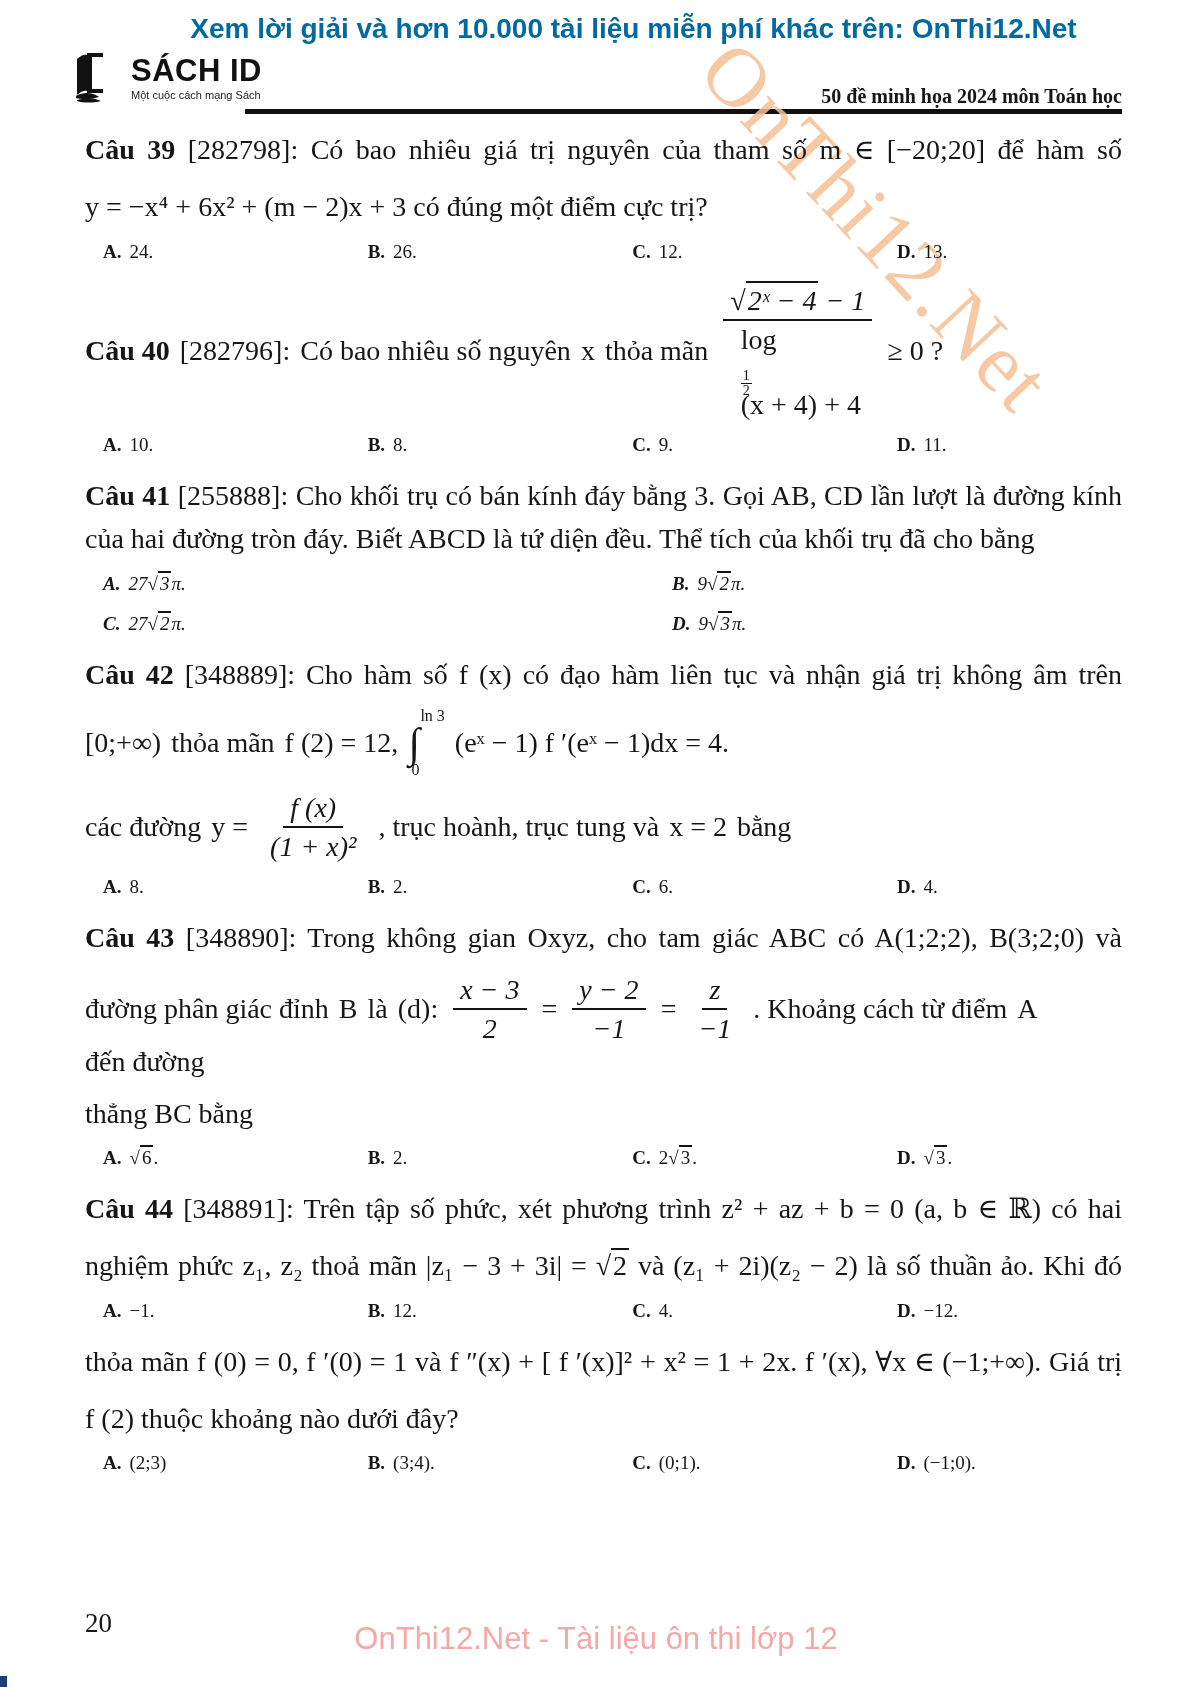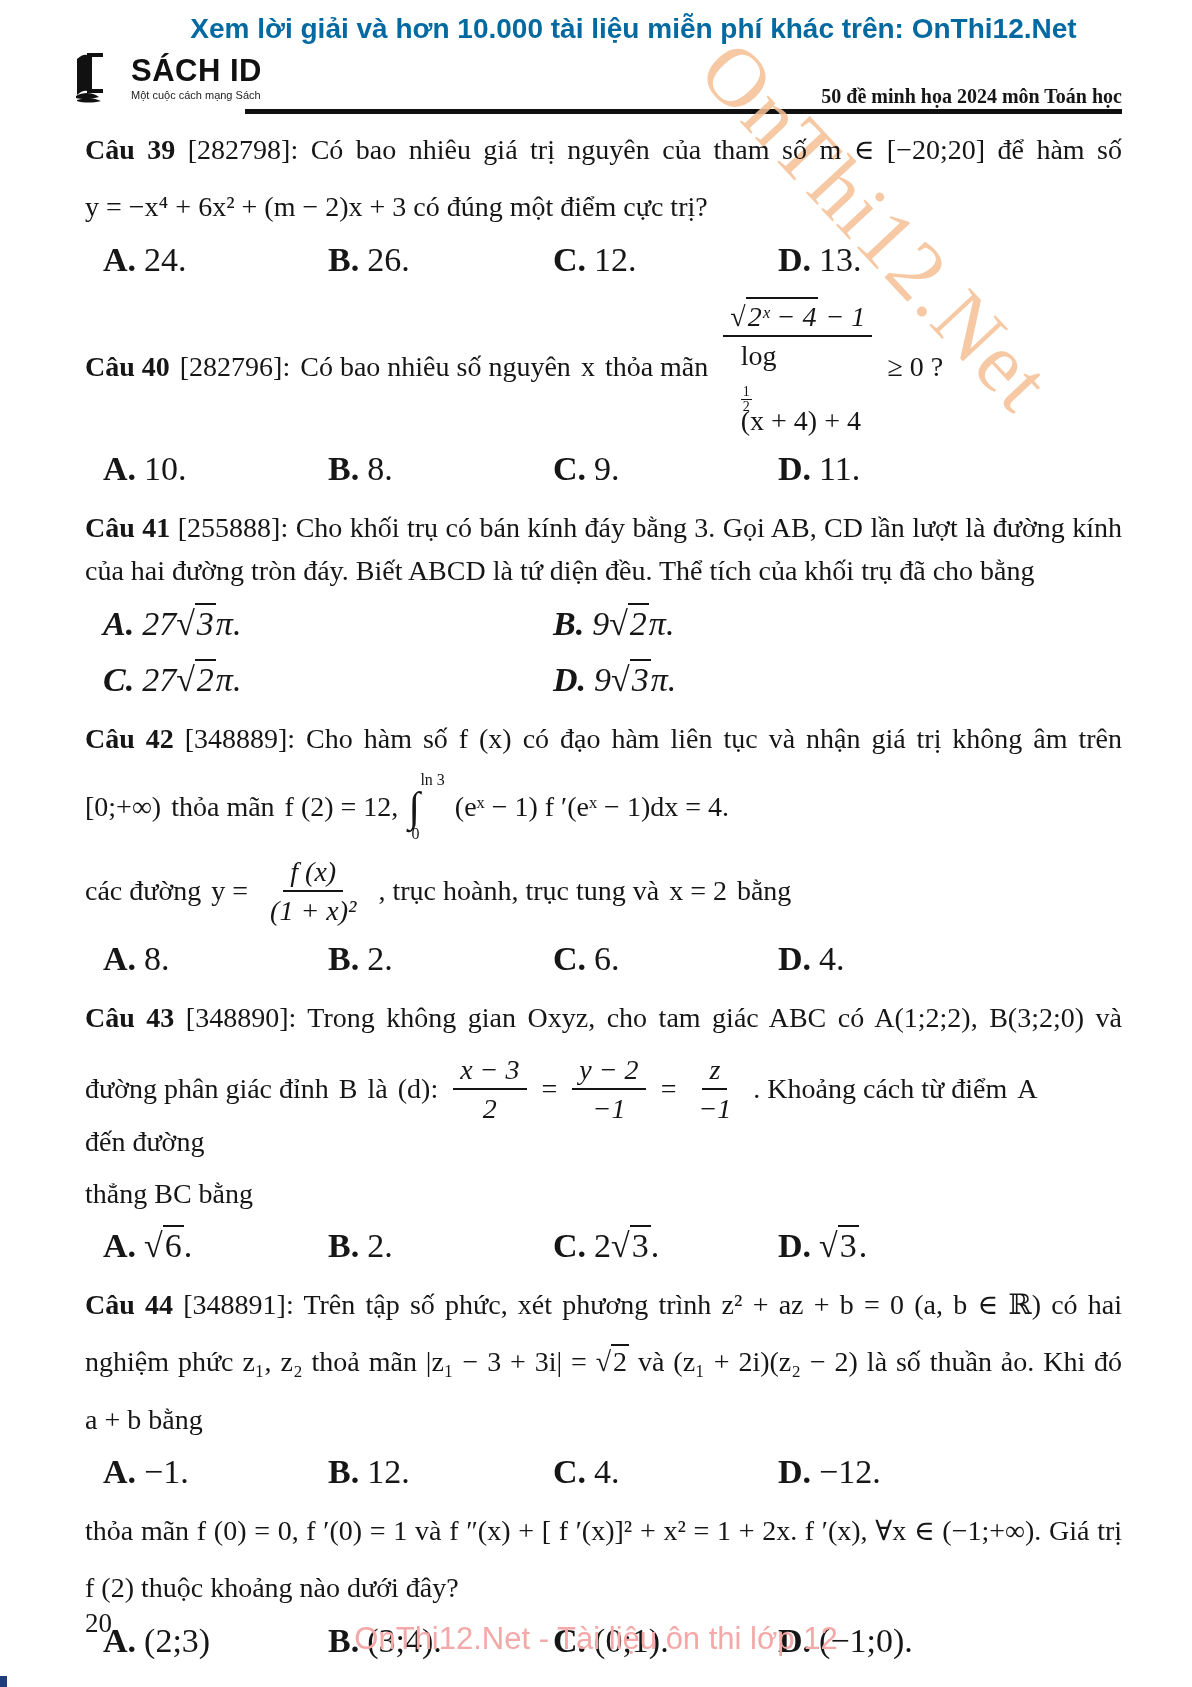--- a/index.html
+++ b/index.html
@@ -41,21 +41,21 @@
     pointer-events:none;
   }
   main{position:relative;z-index:1;}
   
   .q{margin:0 0 6px 0;}
   .qline{margin:14px 0 10px;line-height:1.55;font-size:28px;text-align:justify;}
   .stretch{text-align:justify;text-align-last:justify;}
   .qlabel{font-weight:bold;}
   .math{}
   .qflex{display:flex;align-items:center;flex-wrap:wrap;column-gap:10px;margin:12px 0;font-size:28px;}
-  .opts{display:flex;padding-left:18px;margin:12px 0 18px;font-size:34px;}
+  .opts{display:flex;padding-left:18px;margin:12px 0 18px;font-size:19px;justify-content:space-between;}
   .opt{width:225px;}
   .opt.wide{width:450px;font-style:italic;}
   .okey{font-weight:bold;margin-right:8px;}
   
   .frac{display:inline-flex;flex-direction:column;align-items:center;vertical-align:middle;line-height:1.25;margin:0 5px;font-style:italic;}
   .fnum{padding:0 7px 1px;border-bottom:2px solid #141414;white-space:nowrap;display:inline-flex;align-items:baseline;}
   .fden{padding:1px 7px 0;white-space:nowrap;display:inline-flex;align-items:baseline;}
   .over{border-top:2px solid #141414;padding:0 2px;}
   .sqrtsign{font-style:normal;}
   .logsub{display:inline-flex;flex-direction:column;align-items:center;line-height:1.05;font-size:14px;font-style:normal;transform:translateY(12px);margin:0 3px;}
@@ -274,24 +274,20 @@
       </p>
       <p class="qline stretch">
         <span>nghiệm phức</span>
         <span class="math">z₁, z₂</span>
         <span>thoả mãn</span>
         <span class="math"><span>|z₁ − 3 + 3i| = √</span><span class="over">2</span></span>
         <span>và</span>
         <span class="math">(z₁ + 2i)(z₂ − 2)</span>
         <span>là số thuần ảo. Khi đó</span>
       </p>
-      <p class="qline">
-        <span class="math">a + b</span>
-        <span>bằng</span>
-      </p>
       <div class="opts">
         <span class="opt"><span class="okey">A.</span><span>−1.</span></span>
         <span class="opt"><span class="okey">B.</span><span>12.</span></span>
         <span class="opt"><span class="okey">C.</span><span>4.</span></span>
         <span class="opt"><span class="okey">D.</span><span>−12.</span></span>
       </div>
     </section>
 
     <section class="q">
       <p class="qline stretch">

